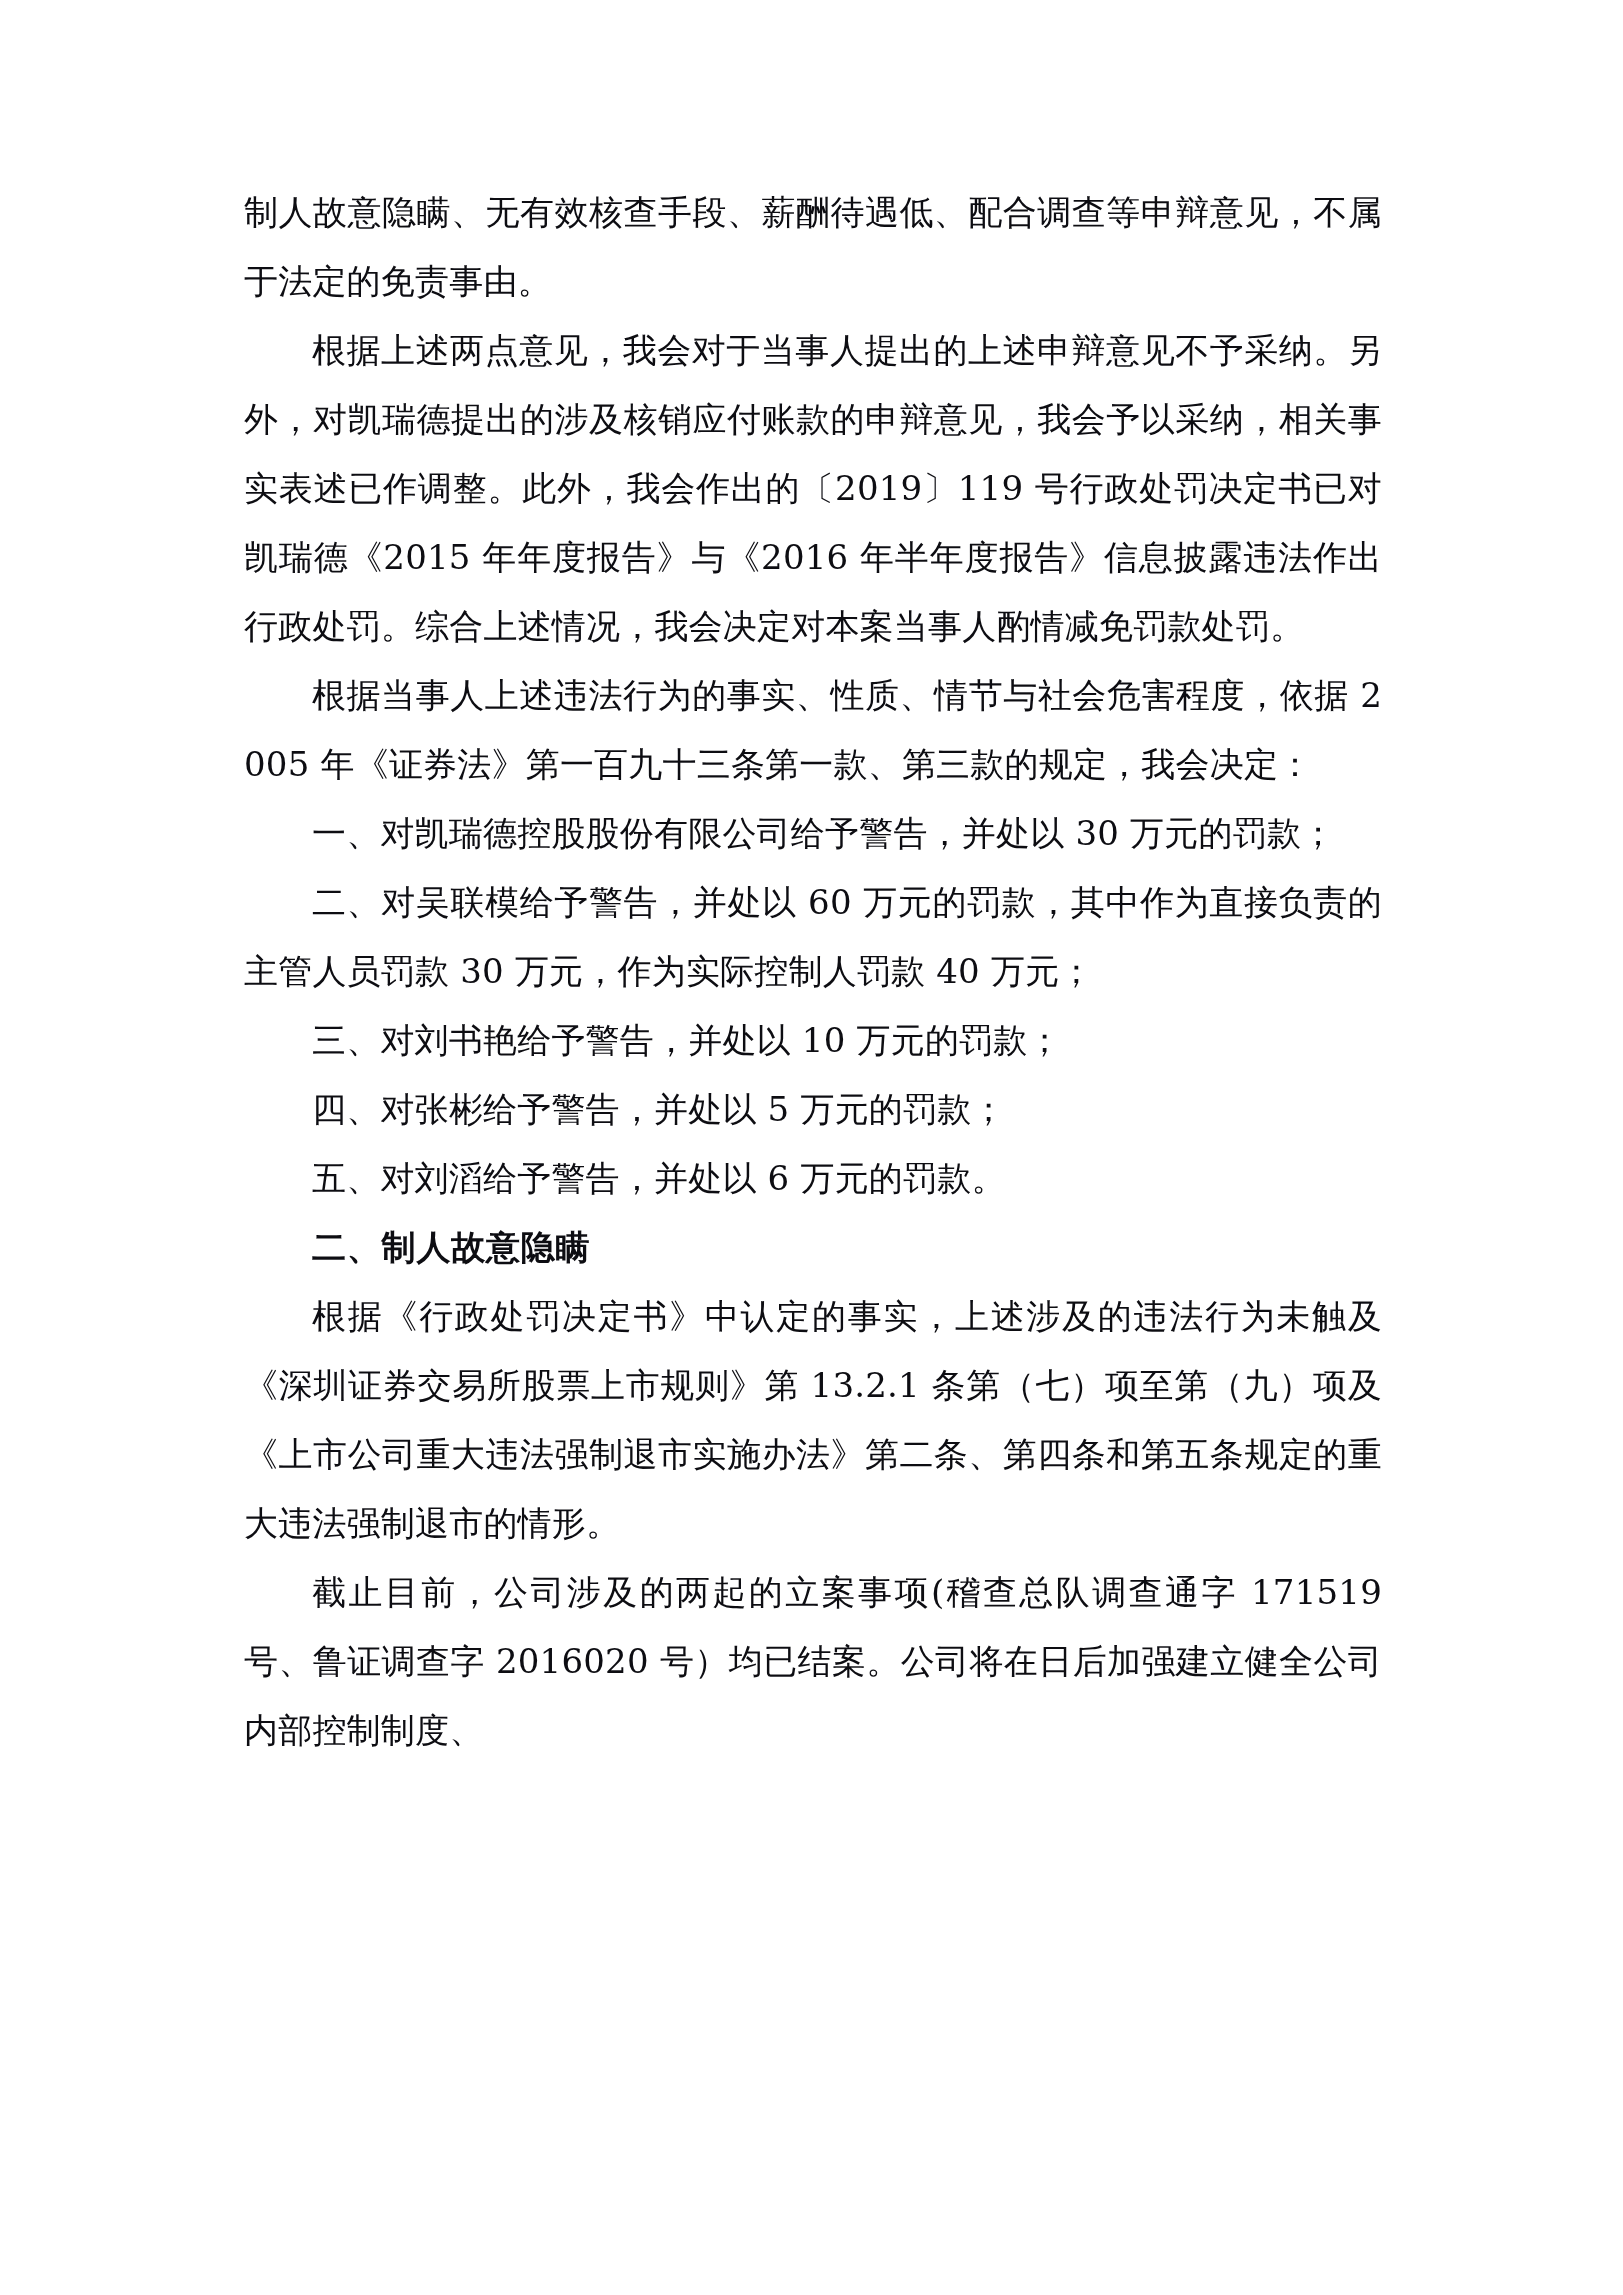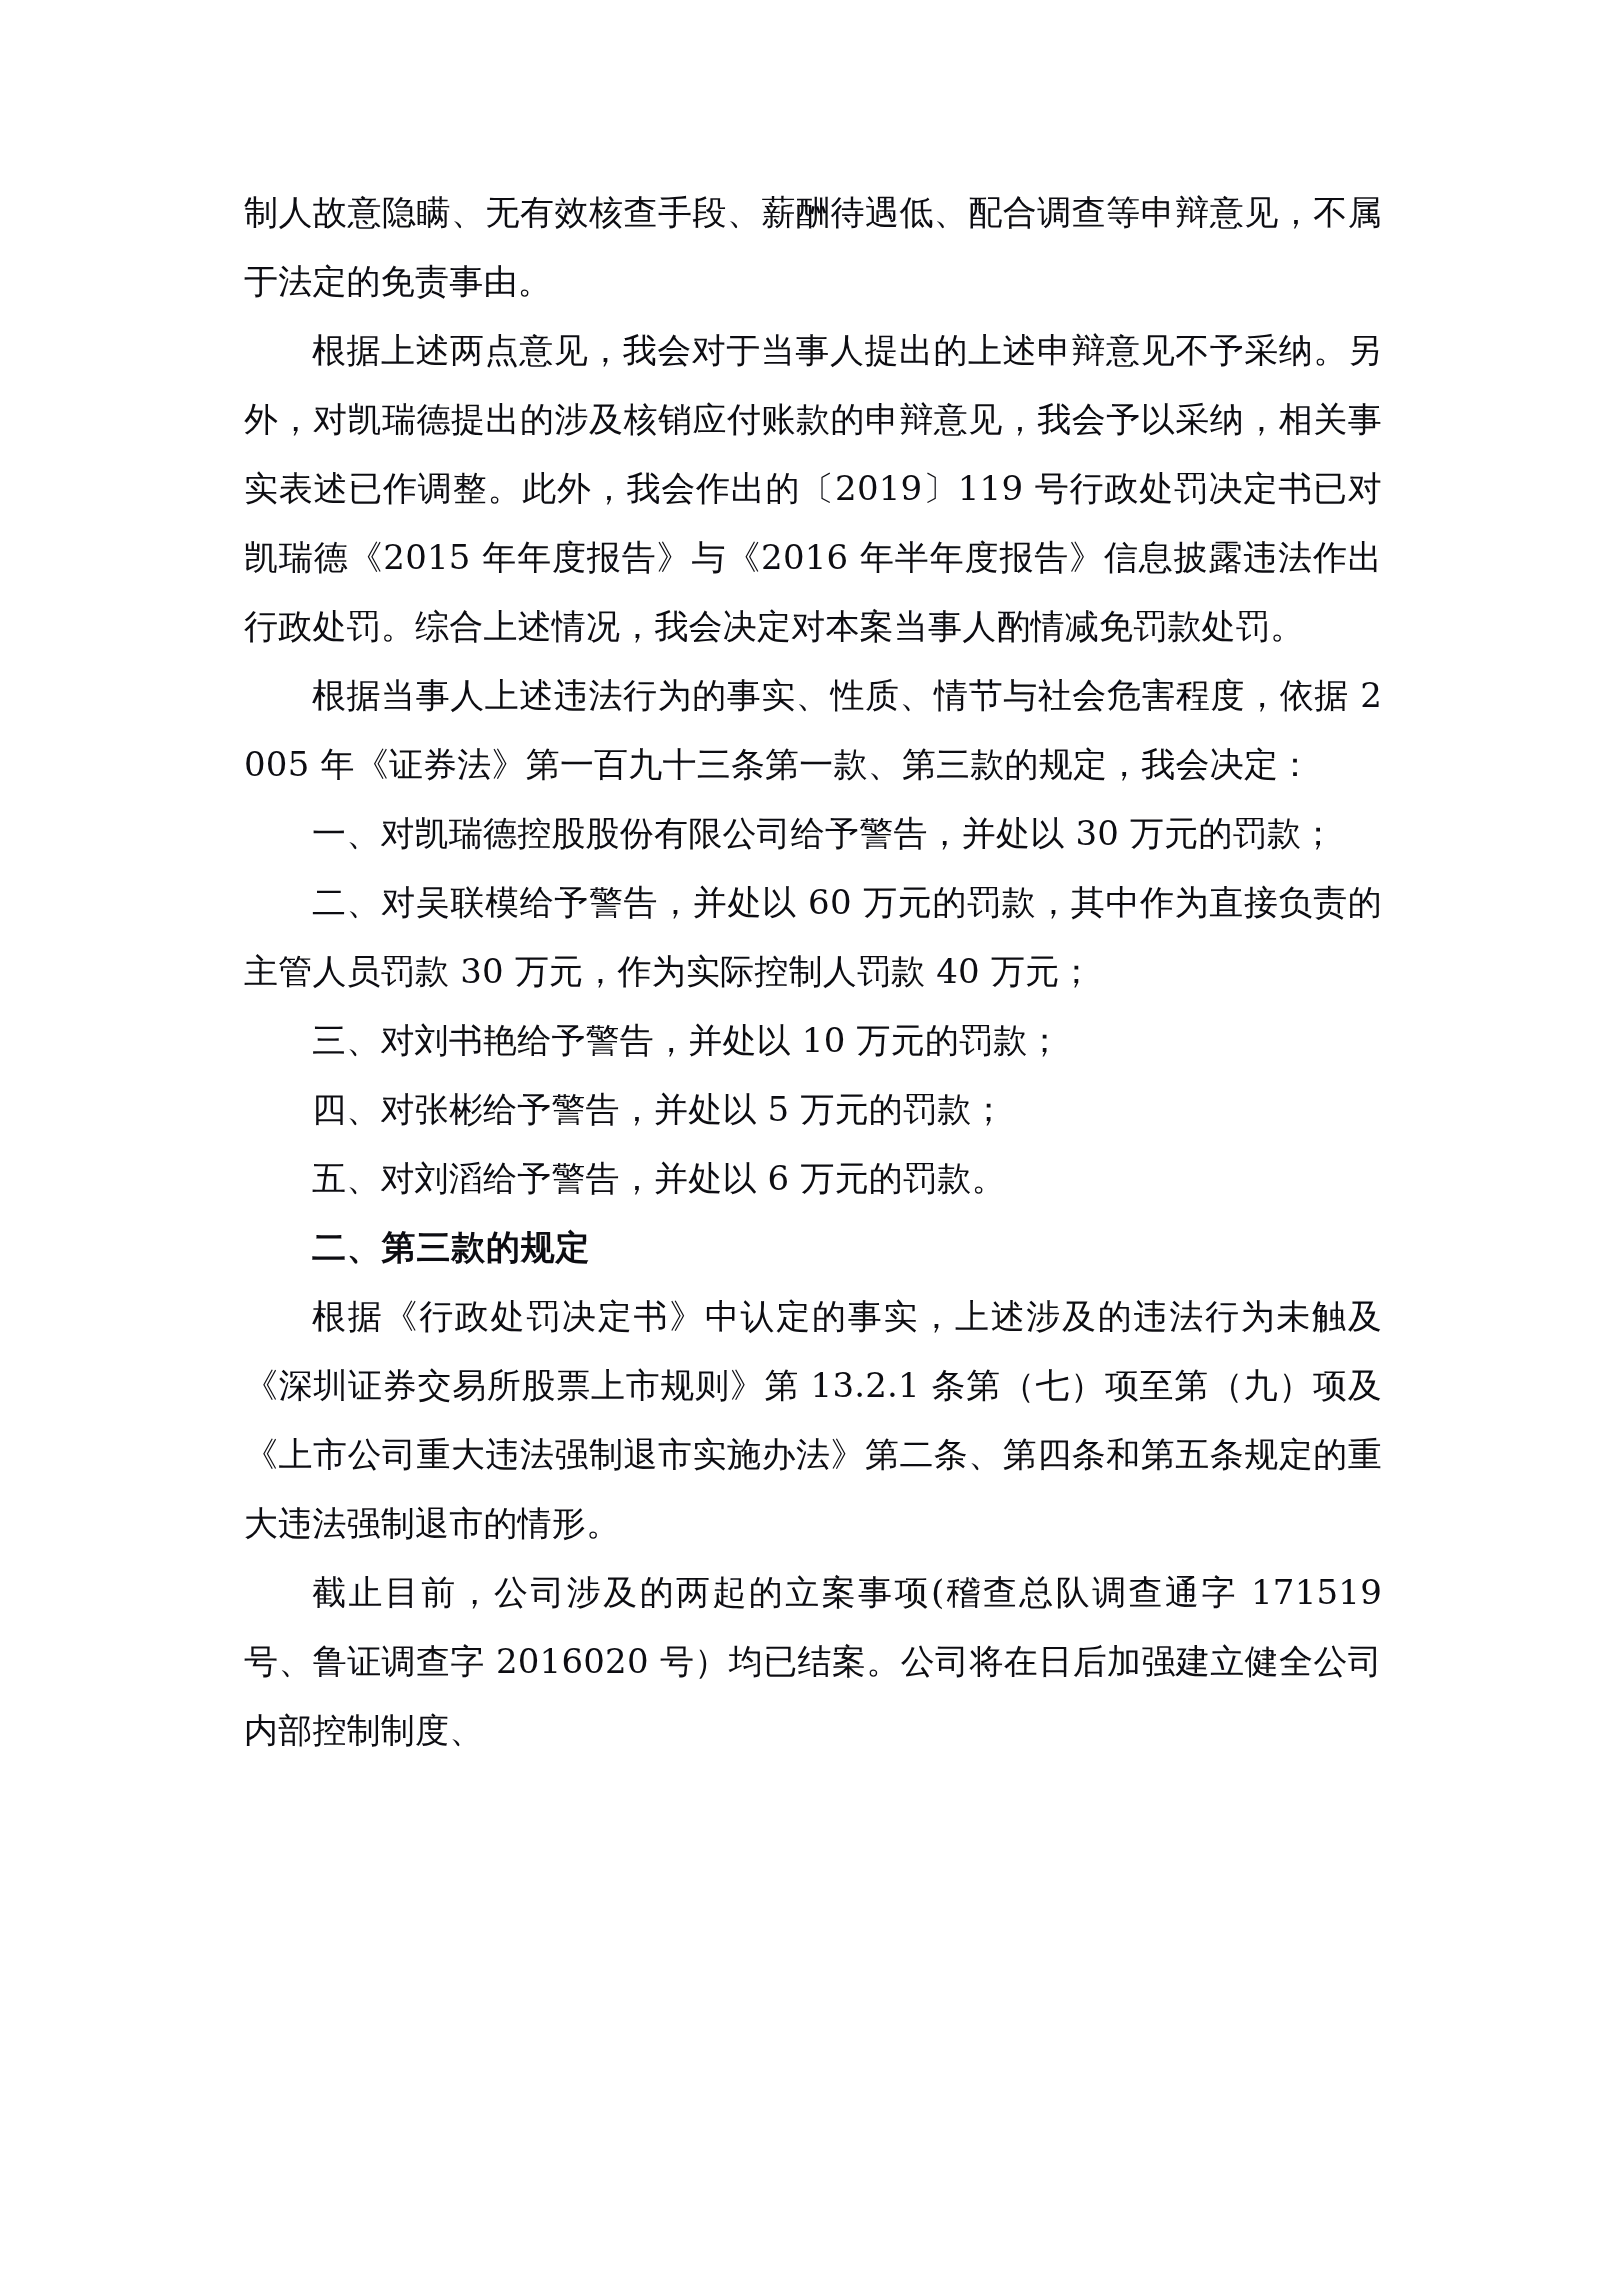--- a/index.html
+++ b/index.html
@@ -102,21 +102,21 @@
 
   <div class="text-column">
     <p class="para noindent">制人故意隐瞒、无有效核查手段、薪酬待遇低、配合调查等申辩意见，不属于法定的免责事由。</p>
     <p class="para">根据上述两点意见，我会对于当事人提出的上述申辩意见不予采纳。另外，对凯瑞德提出的涉及核销应付账款的申辩意见，我会予以采纳，相关事实表述已作调整。此外，我会作出的〔2019〕119 号行政处罚决定书已对凯瑞德《2015 年年度报告》与《2016 年半年度报告》信息披露违法作出行政处罚。综合上述情况，我会决定对本案当事人酌情减免罚款处罚。</p>
     <p class="para">根据当事人上述违法行为的事实、性质、情节与社会危害程度，依据 2005 年《证券法》第一百九十三条第一款、第三款的规定，我会决定：</p>
     <p class="para list-item">一、对凯瑞德控股股份有限公司给予警告，并处以 30 万元的罚款；</p>
     <p class="para list-item">二、对吴联模给予警告，并处以 60 万元的罚款，其中作为直接负责的主管人员罚款 30 万元，作为实际控制人罚款 40 万元；</p>
     <p class="para list-item">三、对刘书艳给予警告，并处以 10 万元的罚款；</p>
     <p class="para list-item">四、对张彬给予警告，并处以 5 万元的罚款；</p>
     <p class="para list-item">五、对刘滔给予警告，并处以 6 万元的罚款。</p>
-    <p class="para heading">二、第三款的规定</p>
+    <p class="para heading">二、制人故意隐瞒</p>
     <p class="para">根据《行政处罚决定书》中认定的事实，上述涉及的违法行为未触及《深圳证券交易所股票上市规则》第 13.2.1 条第（七）项至第（九）项及《上市公司重大违法强制退市实施办法》第二条、第四条和第五条规定的重大违法强制退市的情形。</p>
     <p class="para">截止目前，公司涉及的两起的立案事项(稽查总队调查通字 171519 号、鲁证调查字 2016020 号）均已结案。公司将在日后加强建立健全公司内部控制制度、</p>
   </div>
 
   <div class="logo">
     <div class="logo-row1">
       <span class="logo-word">cninf</span>
       <span class="logo-globe">
         <svg viewBox="0 0 44 40" width="37" height="34" aria-hidden="true">
           <g fill="#8f8f8f">

